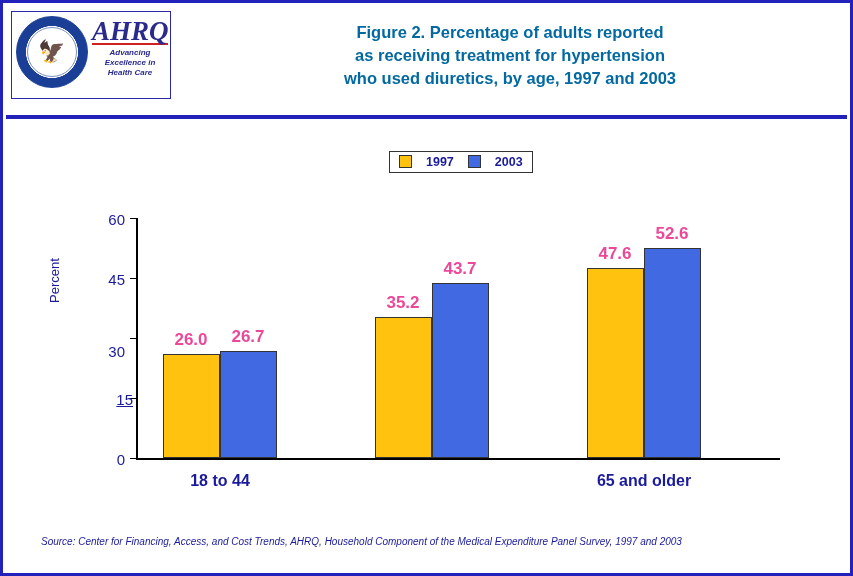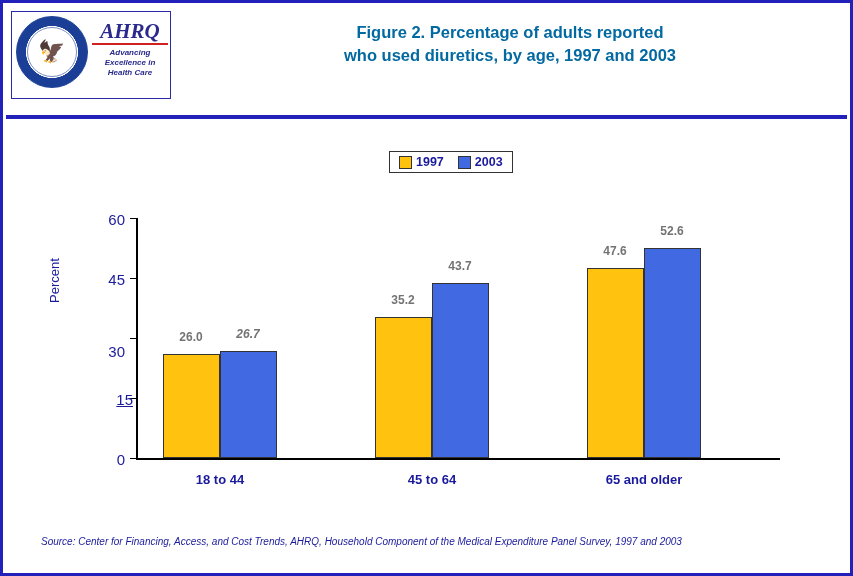--- a/index.html
+++ b/index.html
@@ -78,21 +78,21 @@
     position: absolute;
     left: 80px;
     top: 8px;
     width: 76px;
     text-align: center;
   }
   .ahrq-wordmark .ahrq-text {
     font-family: "Liberation Serif", serif;
     font-weight: bold;
     font-style: italic;
-    font-size: 21px;
+    font-size: 27px;
     color: #2a2a8c;
     letter-spacing: 0px;
     line-height: 22px;
   }
   .ahrq-wordmark .ahrq-rule {
     height: 2px;
     background: #d02020;
     margin: 1px 0 3px 0;
   }
   .ahrq-wordmark .ahrq-tag {
@@ -128,22 +128,22 @@
     top: 148px;
     border: 1px solid #333333;
     background: #ffffff;
     padding: 3px 9px;
     display: flex;
     align-items: center;
     gap: 14px;
   }
   .legend-item {
     display: flex;
-    align-items: flex-end;
-    gap: 4px;
+    align-items: flex-start;
+    gap: 14px;
     font-size: 12.5px;
     font-weight: bold;
     color: #1a1a9c;
   }
   .legend-swatch {
     width: 11px;
     height: 11px;
     border: 1px solid #333333;
   }
   
@@ -183,29 +183,29 @@
     width: 6px;
     background: #000000;
   }
   .bar {
     position: absolute;
     border: 1px solid #333333;
     box-sizing: border-box;
   }
   .bar-value {
     position: absolute;
-    font-size: 12px;
-    font-weight: bold;
-    color: #737373;
+    font-size: 17px;
+    font-weight: bold;
+    color: #ec4899;
     text-align: center;
     width: 70px;
   }
   .cat-label {
     position: absolute;
-    font-size: 13px;
+    font-size: 16px;
     font-weight: bold;
     color: #1a1a9c;
     text-align: center;
     width: 160px;
   }
   
   .source {
     position: absolute;
     left: 38px;
     right: 30px;
@@ -240,20 +240,21 @@
         <div class="ahrq-text">AHRQ</div>
         <div class="ahrq-rule"></div>
         <div class="ahrq-tag">Advancing</div>
         <div class="ahrq-tag">Excellence in</div>
         <div class="ahrq-tag">Health Care</div>
       </div>
     </div>
 
     <div class="title">
       <div>Figure 2. Percentage of adults reported</div>
+      <div>as receiving treatment for hypertension</div>
       <div>who used diuretics, by age, 1997 and 2003</div>
     </div>
 
     <div class="header-rule"></div>
   </div>
 
   <div class="legend">
     <div class="legend-item">
       <span class="legend-swatch" style="background:#FFC20E"></span>
       <span>1997</span>
@@ -283,31 +284,30 @@
     <div class="tick-mark" style="left:127px; top:395px;"></div>
     <div class="tick-label" style="left:100px; top:388px;text-decoration:underline;">15</div>
 
     <div class="tick-mark" style="left:127px; top:455px;"></div>
     <div class="tick-label" style="left:92px; top:448px;">0</div>
 
     <div class="bar" style="left:160px; top:351px; width:57px; height:104px; background:#FFC20E;"></div>
     <div class="bar-value" style="left:153px; top:327px;">26.0</div>
 
     <div class="bar" style="left:217px; top:348px; width:57px; height:107px; background:#4169E1;"></div>
-    <div class="bar-value" style="left:210px; top:324px;font-style:italic;">26.7</div>
+    <div class="bar-value" style="left:210px; top:324px;">26.7</div>
 
     <div class="cat-label" style="left:137px; top:469px;">18 to 44</div>
 
     <div class="bar" style="left:372px; top:314px; width:57px; height:141px; background:#FFC20E;"></div>
     <div class="bar-value" style="left:365px; top:290px;">35.2</div>
 
     <div class="bar" style="left:429px; top:280px; width:57px; height:175px; background:#4169E1;"></div>
     <div class="bar-value" style="left:422px; top:256px;text-align:center;">43.7</div>
 
-    <div class="cat-label" style="left:349px; top:469px;">45 to 64</div>
 
     <div class="bar" style="left:584px; top:265px; width:57px; height:190px; background:#FFC20E;"></div>
     <div class="bar-value" style="left:577px; top:241px;">47.6</div>
 
     <div class="bar" style="left:641px; top:245px; width:57px; height:210px; background:#4169E1;"></div>
     <div class="bar-value" style="left:634px; top:221px;">52.6</div>
 
     <div class="cat-label" style="left:561px; top:469px;">65 and older</div>
   </div>
 

